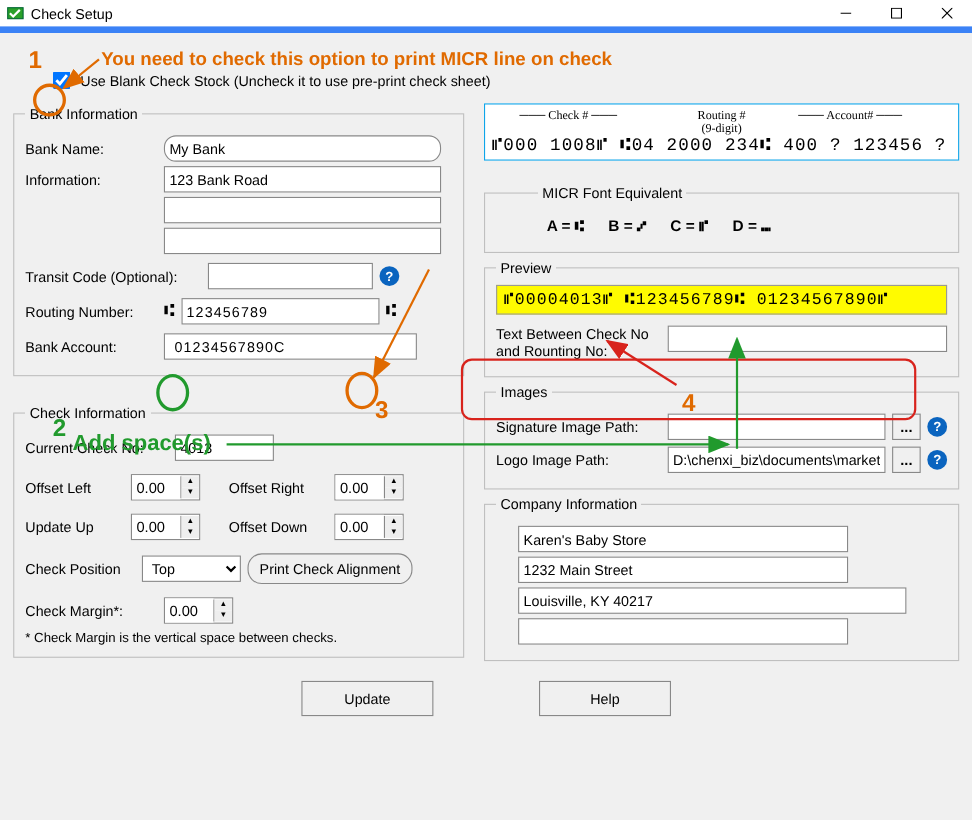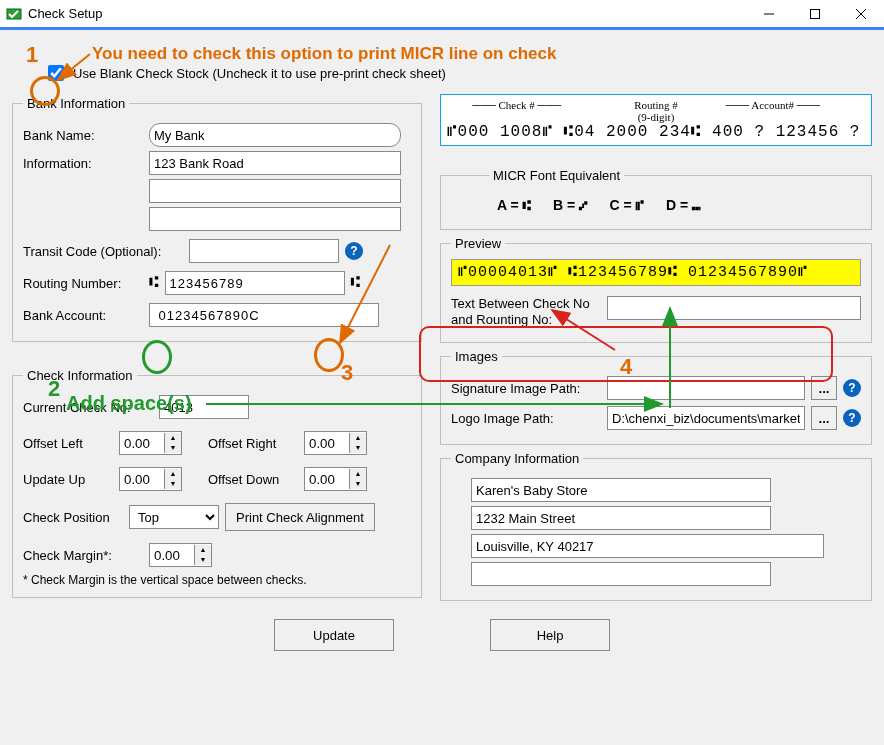--- a/index.html
+++ b/index.html
@@ -12,21 +12,21 @@
     color: #000;
     width: 884px;
     height: 745px;
     overflow: hidden;
     position: relative;
   }
   
   .titlebar {
     height: 30px;
     background: #fff;
-    border-bottom: 3px solid #3b82f6;
+    border-bottom: 6px solid #3b82f6;
     display: flex;
     align-items: center;
     padding-left: 6px;
   }
   .titlebar-icon {
     width: 16px; height: 16px;
     display: inline-flex; align-items:center; justify-content:center;
     margin-right: 6px;
   }
   .titlebar-title { flex: 1; font-size: 13px; }
@@ -326,21 +326,21 @@
                 <span>▲</span>
                 <span>▼</span>
               </div>
           </div>
         </div>
         <div class="row" style="margin-top:12px;">
           <label style="width:100px">Check Position</label>
           <select style="width:90px">
             <option>Top</option>
           </select>
-          <button class="std" style="height:28px; padding:2px 10px;">Print Check Alignment</button>
+          <button class="std" style="height:28px; padding:2px 10px;border-radius:13px;">Print Check Alignment</button>
         </div>
         <div class="row" style="margin-top:12px;">
           <label style="width:120px">Check Margin*:</label>
           <div class="spinner">
             <input value="0.00" style="">
             <div class="arrows">
                 <span>▲</span>
                 <span>▼</span>
               </div>
           </div>

